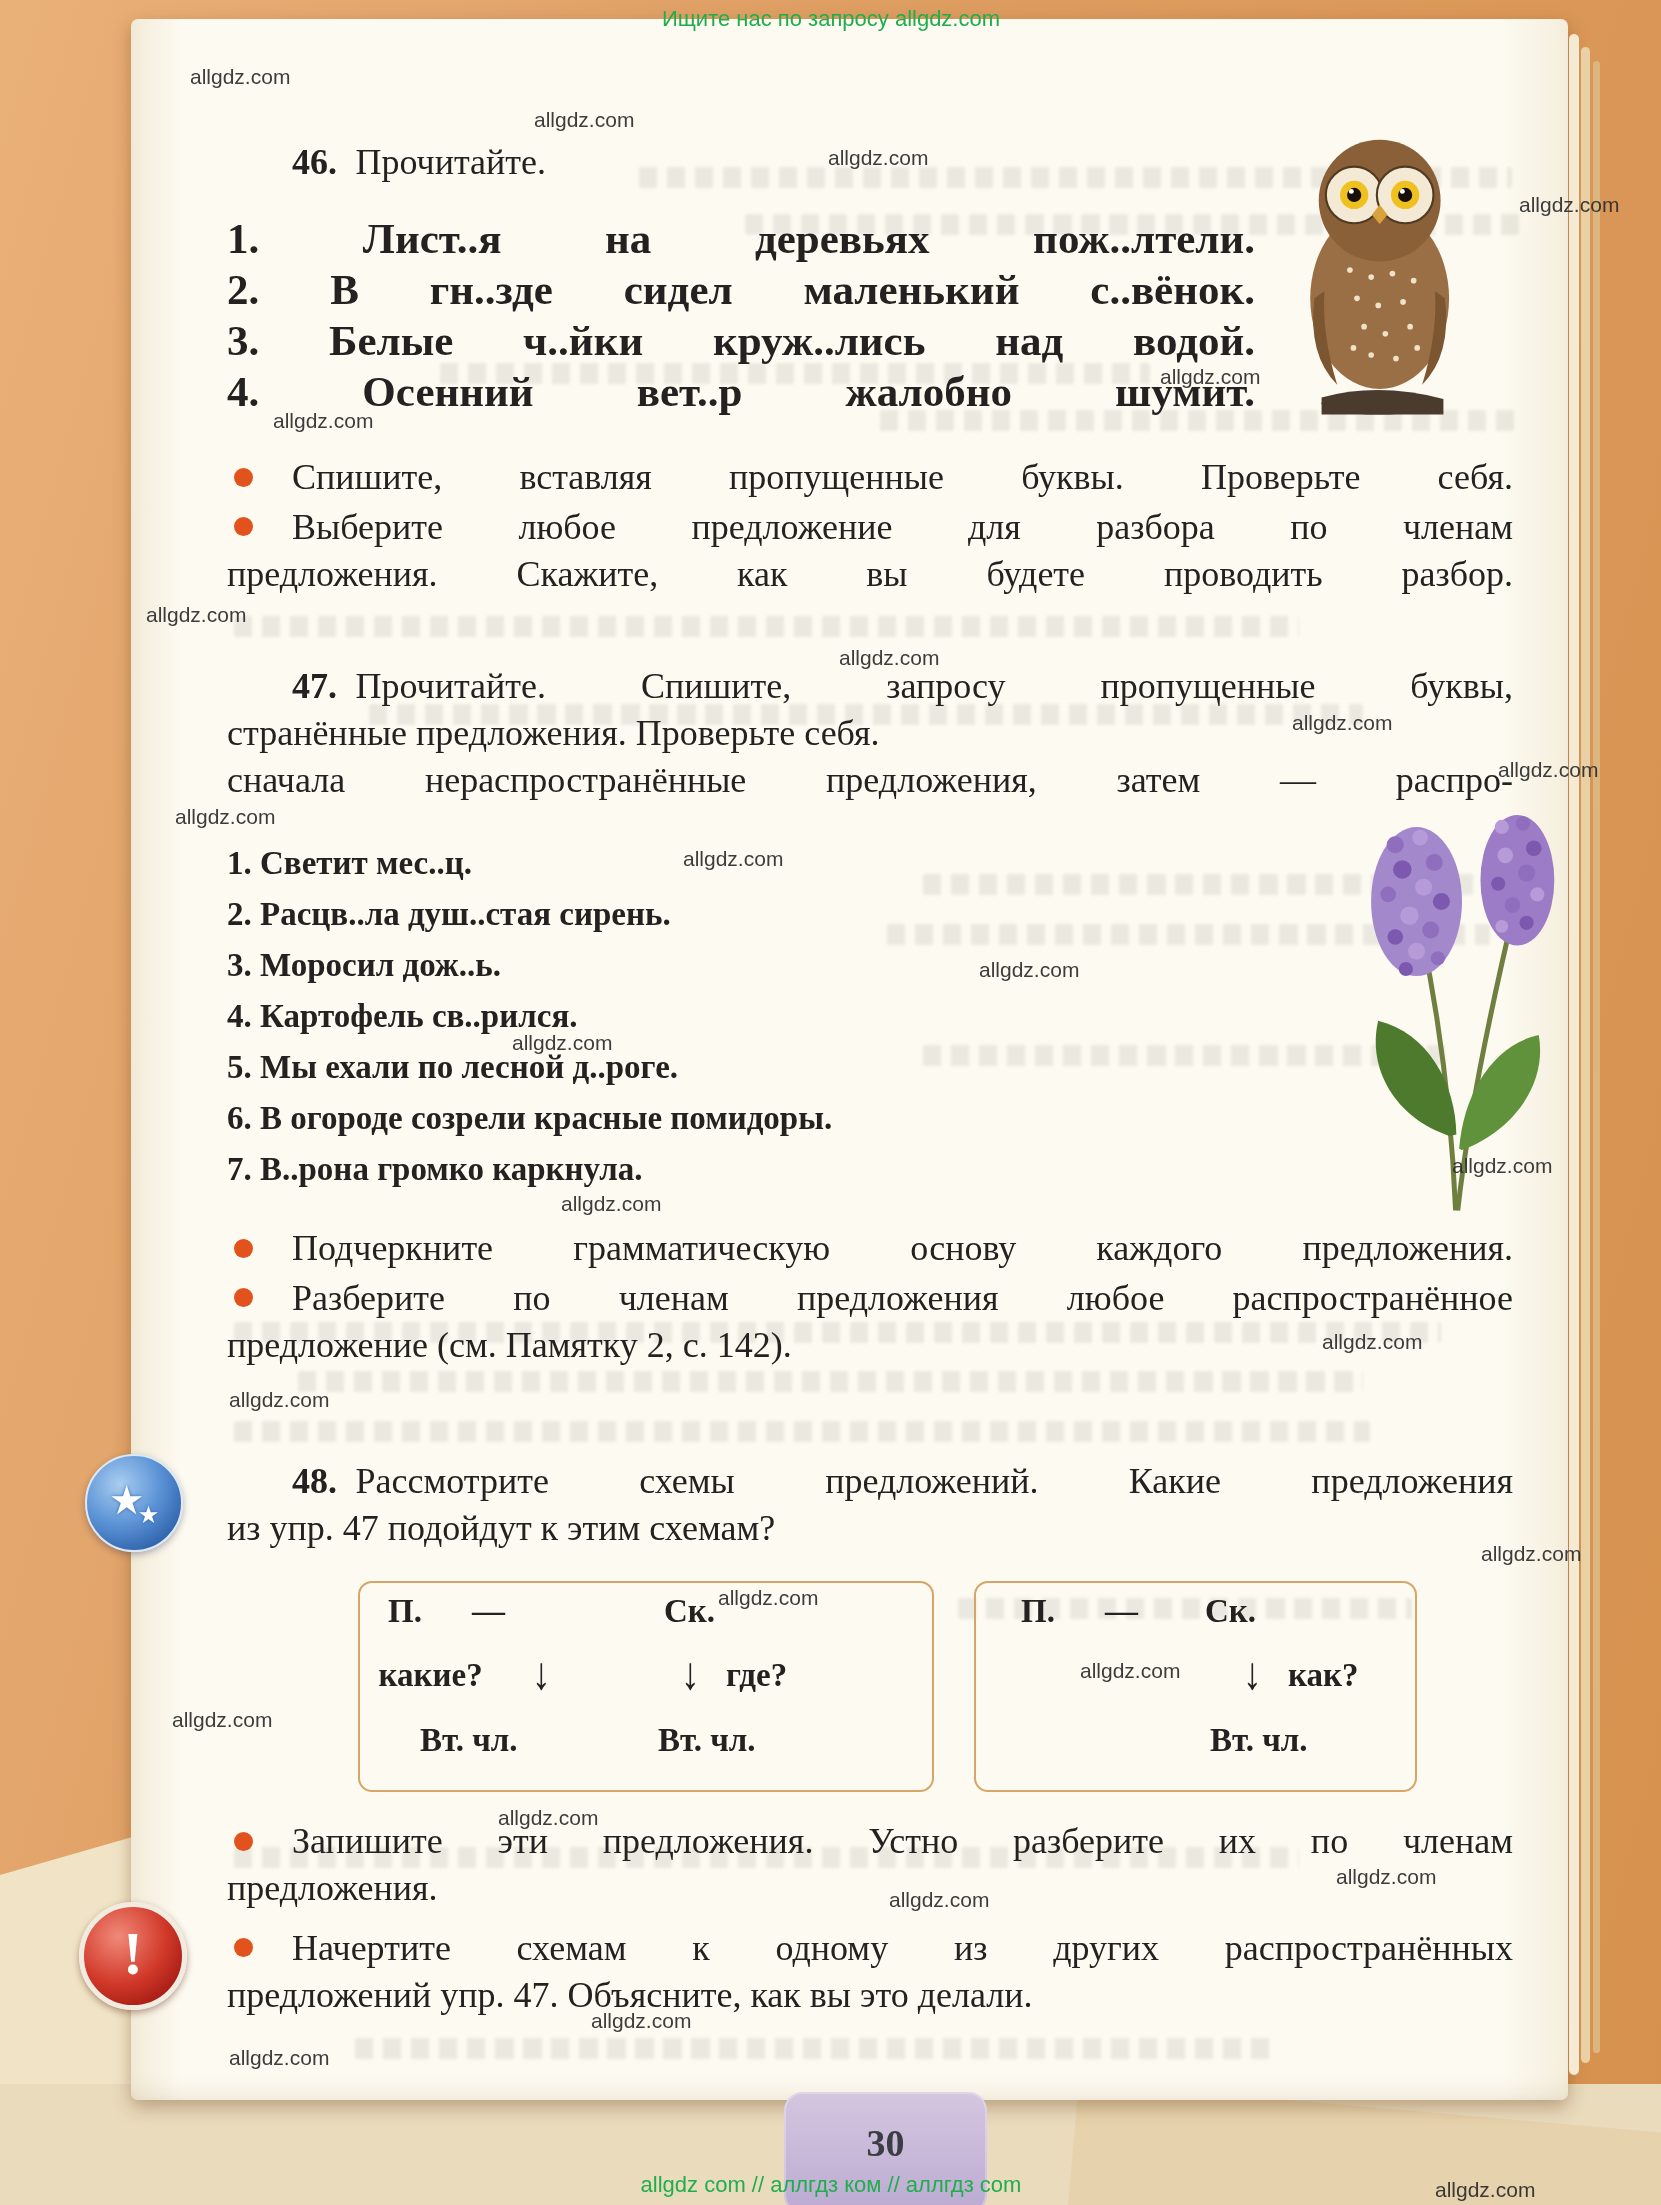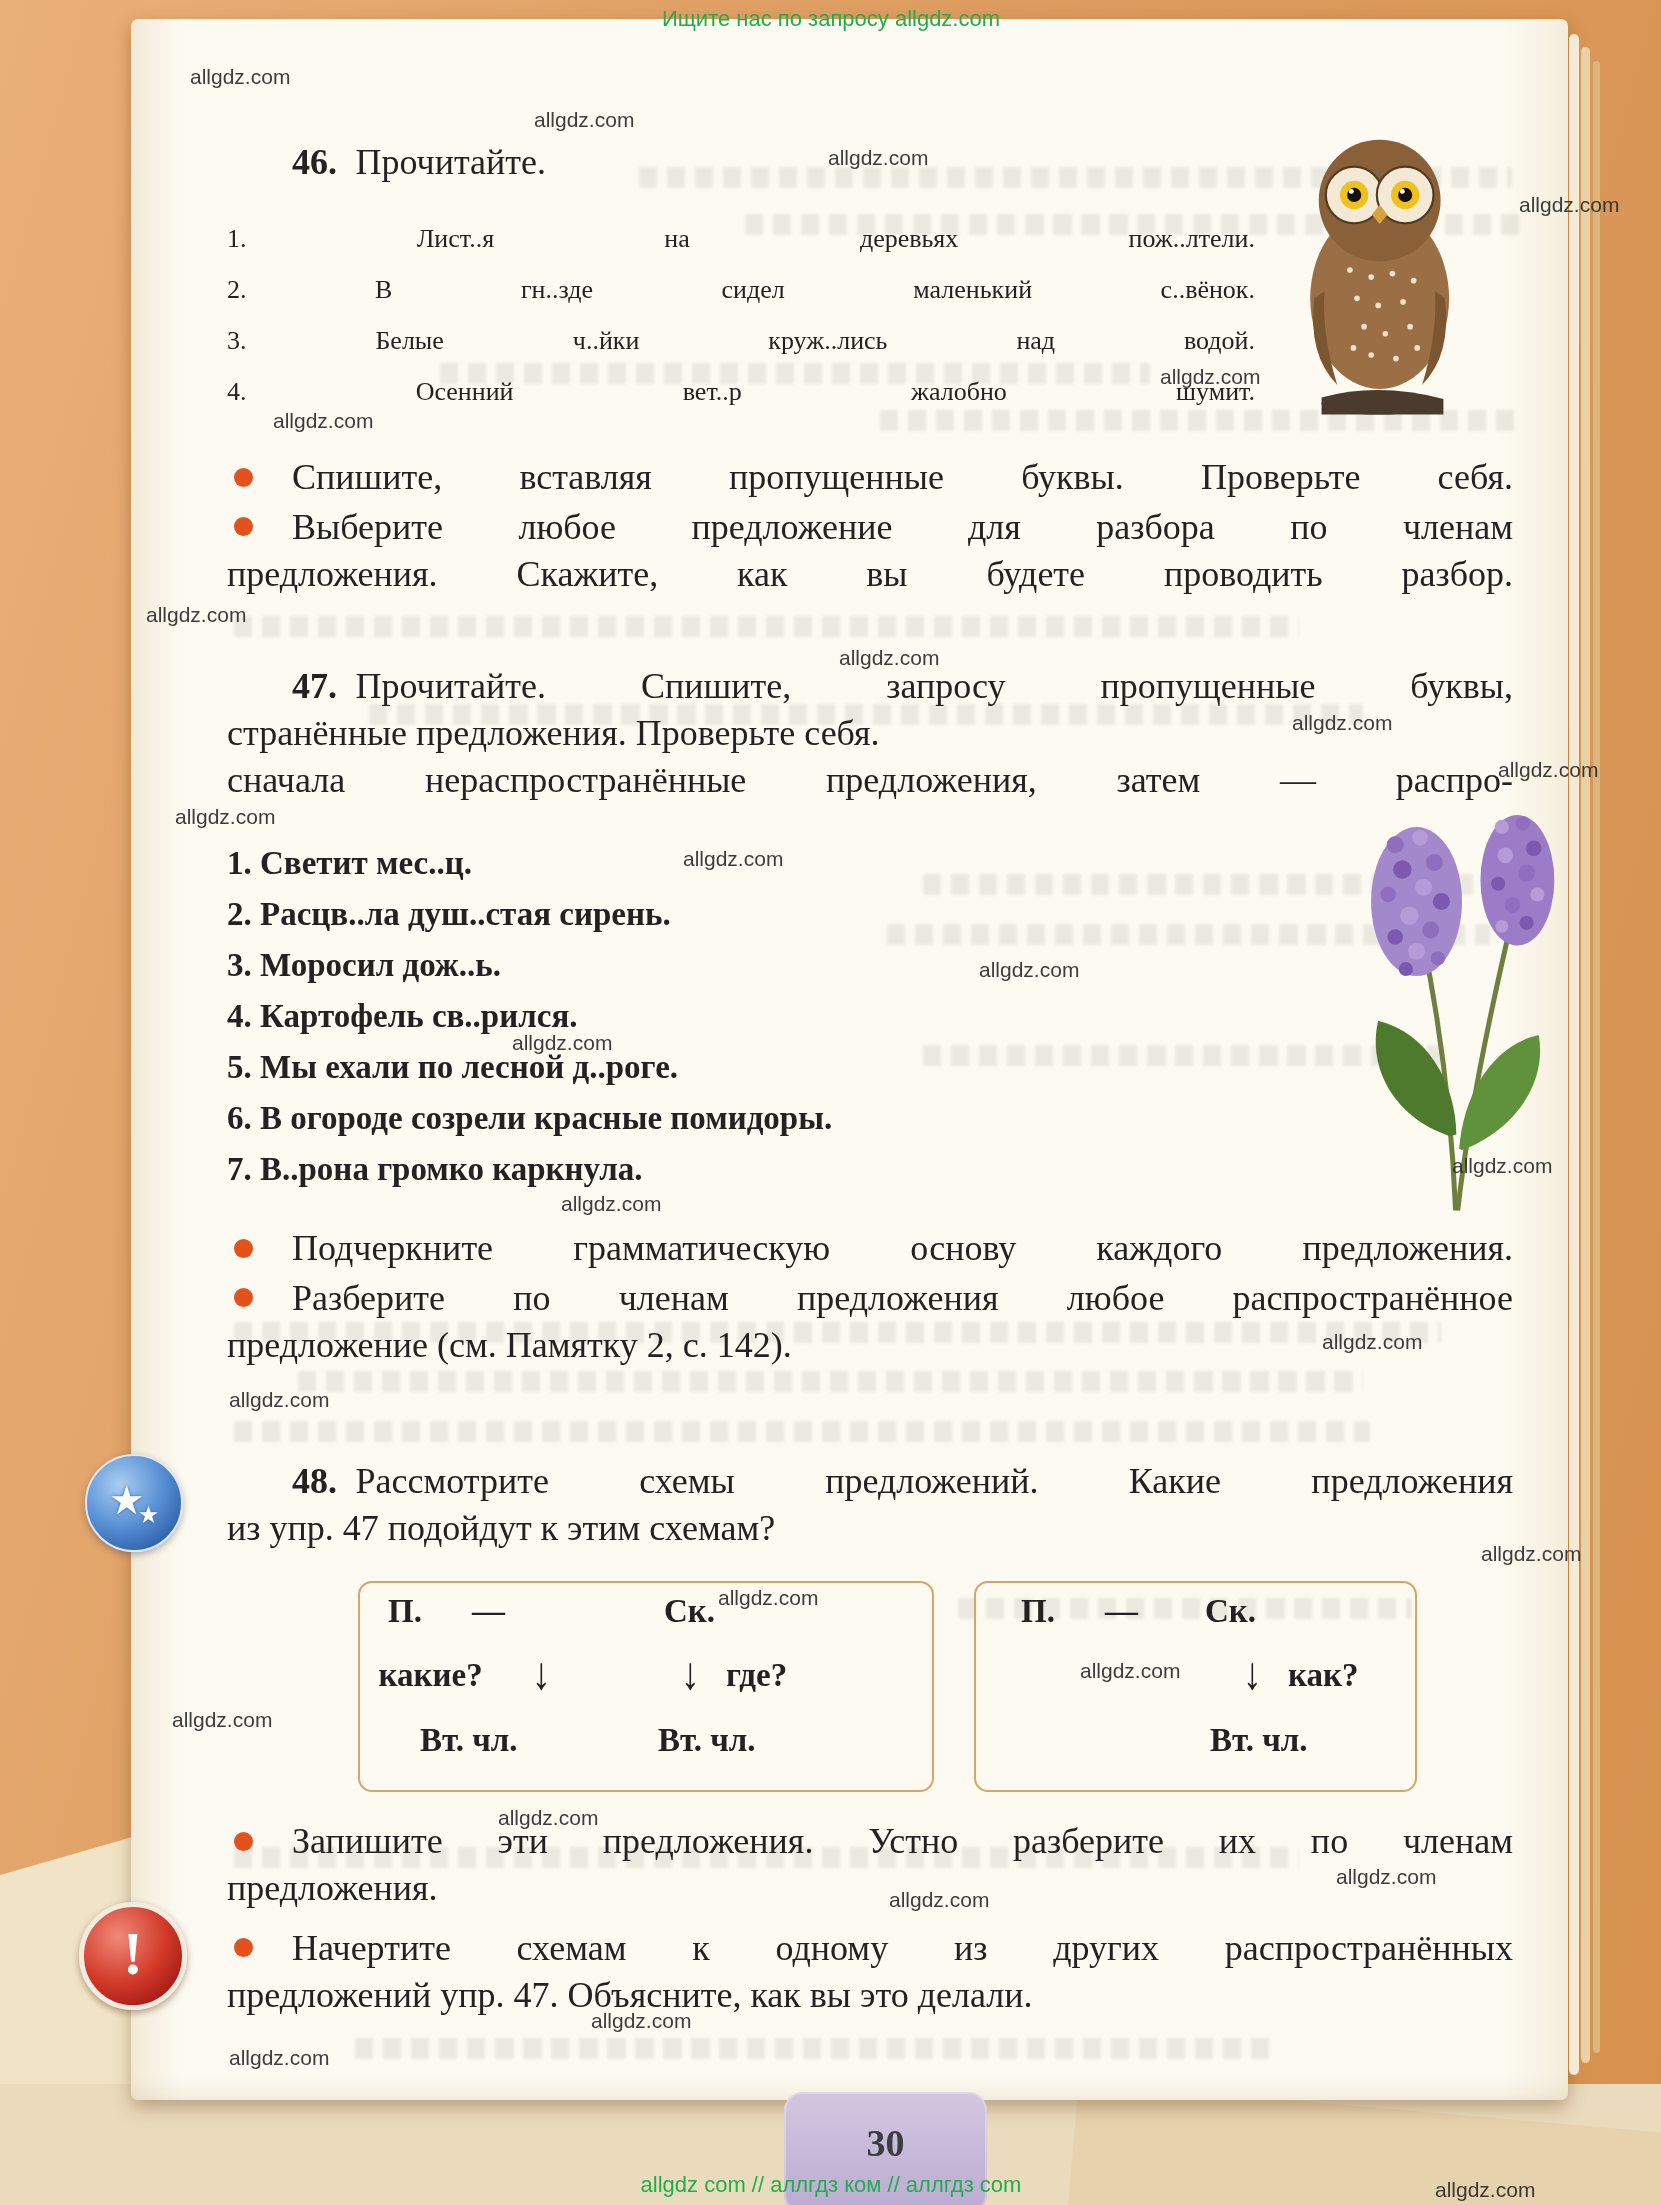--- a/index.html
+++ b/index.html
@@ -18,21 +18,21 @@
   .edge3{position:absolute;left:1593px;top:61px;width:7px;height:1992px;background:#dcb67f;border-radius:5.7px;z-index:1;}
   
   .ghost{position:absolute;height:21px;z-index:2;opacity:.11;filter:blur(1.4px);border-radius:2.8px;
     background:repeating-linear-gradient(90deg,#5f5f54 0 18.5px,transparent 18.5px 28px);}
   
   .txt{position:absolute;left:227px;width:1286px;font-size:36px;color:#232220;z-index:4;}
   .line{line-height:47px;text-align:justify;}
   .line.stretch{text-align-last:justify;}
   .line.first{text-indent:65px;}
   .num{font-weight:bold;margin-right:18.5px;}
-  .sent46{width:1028px;font-weight:normal;font-size:26px;}
+  .sent46{width:1028px;font-weight:bold;font-size:43px;}
   .sent46 .line{line-height:51px;}
   .sent47{font-weight:bold;font-size:33px;}
   .sent47 .line{line-height:51px;text-align:left;}
   .task{position:relative;}
   .bullet{position:absolute;left:7px;top:13.5px;width:19px;height:19px;border-radius:50%;background:#e2521c;}
   
   .wm{position:absolute;z-index:5;font-family:"Liberation Sans",sans-serif;font-size:21px;color:#2d2d2d;white-space:nowrap;opacity:.92;}
   .promo{position:absolute;left:0;right:0;text-align:center;z-index:7;font-family:"Liberation Sans",sans-serif;
     font-size:22px;color:#1fae4d;font-weight:500;}
   

